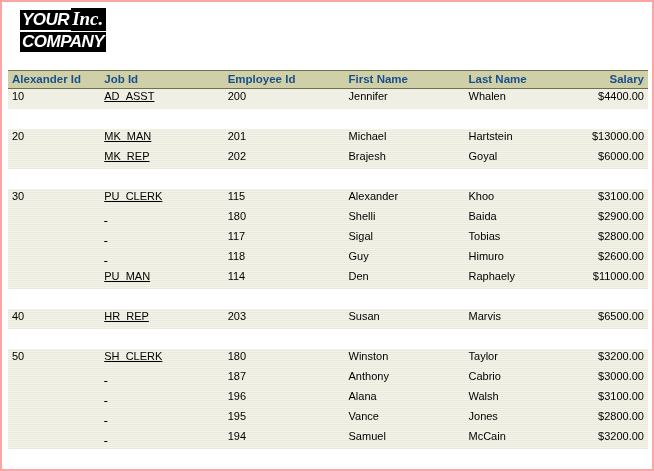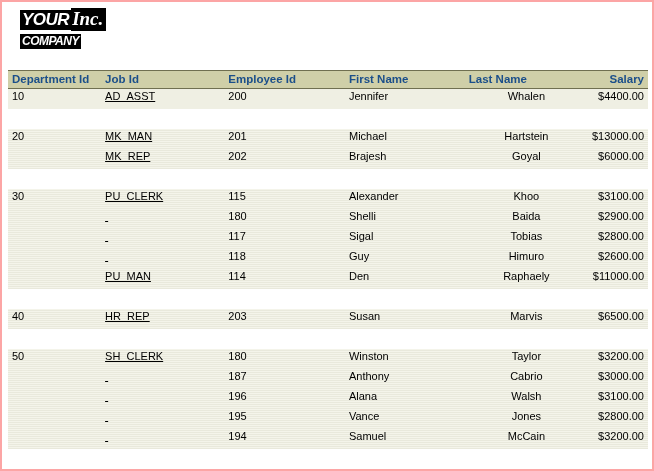--- a/index.html
+++ b/index.html
@@ -34,21 +34,21 @@
     background: #000000;
     display: inline-block;
     letter-spacing: -0.5px;
     line-height: 1;
     padding: 1px 2px 2px 2px;
   }
   .logo-line1 {
     font-size: 17px;
   }
   .logo-line2 {
-    font-size: 12px;
+    font-size: 17px;
     margin-top: 1px;
   }
   .logo-inc {
     font-family: "Liberation Serif", serif;
     font-style: italic;
     font-weight: bold;
     font-size: 19px;
     color: #ffffff;
     background: #000000;
     padding: 0 3px 1px 1px;
@@ -104,21 +104,20 @@
     text-decoration: underline;
   }
   td.emp {
     width: 118px;
   }
   td.first {
     width: 118px;
   }
   td.last {
     width: 122px;
-    text-align: center;
   }
   td.sal {
     text-align: right;
     padding-right: 6px;
   }
   tr.spacer td {
     height: 9px;
     padding: 0;
   }
 </style>
@@ -133,21 +132,21 @@
     </div>
     <div>
       <span class="logo-line2">COMPANY</span>
     </div>
   </div>
 
   <div class="report">
     <table class="data">
       <thead>
         <tr>
-          <th>Department Id</th>
+          <th>Alexander Id</th>
           <th>Job Id</th>
           <th>Employee Id</th>
           <th>First Name</th>
           <th>Last Name</th>
           <th class="num">Salary</th>
         </tr>
       </thead>
       <tbody id="table-body">
           <tr class="band">
             <td class="dept">10</td>

